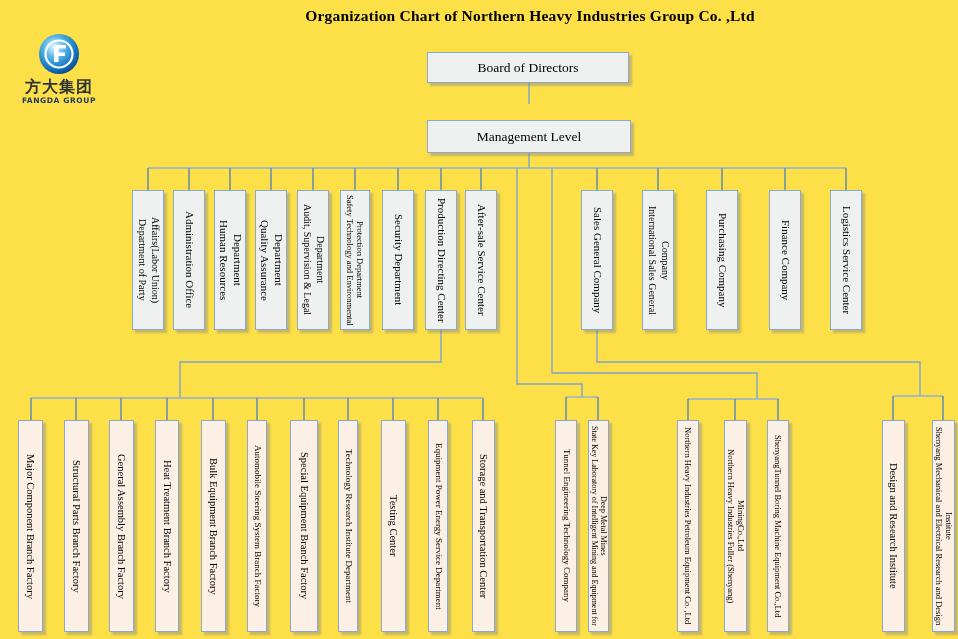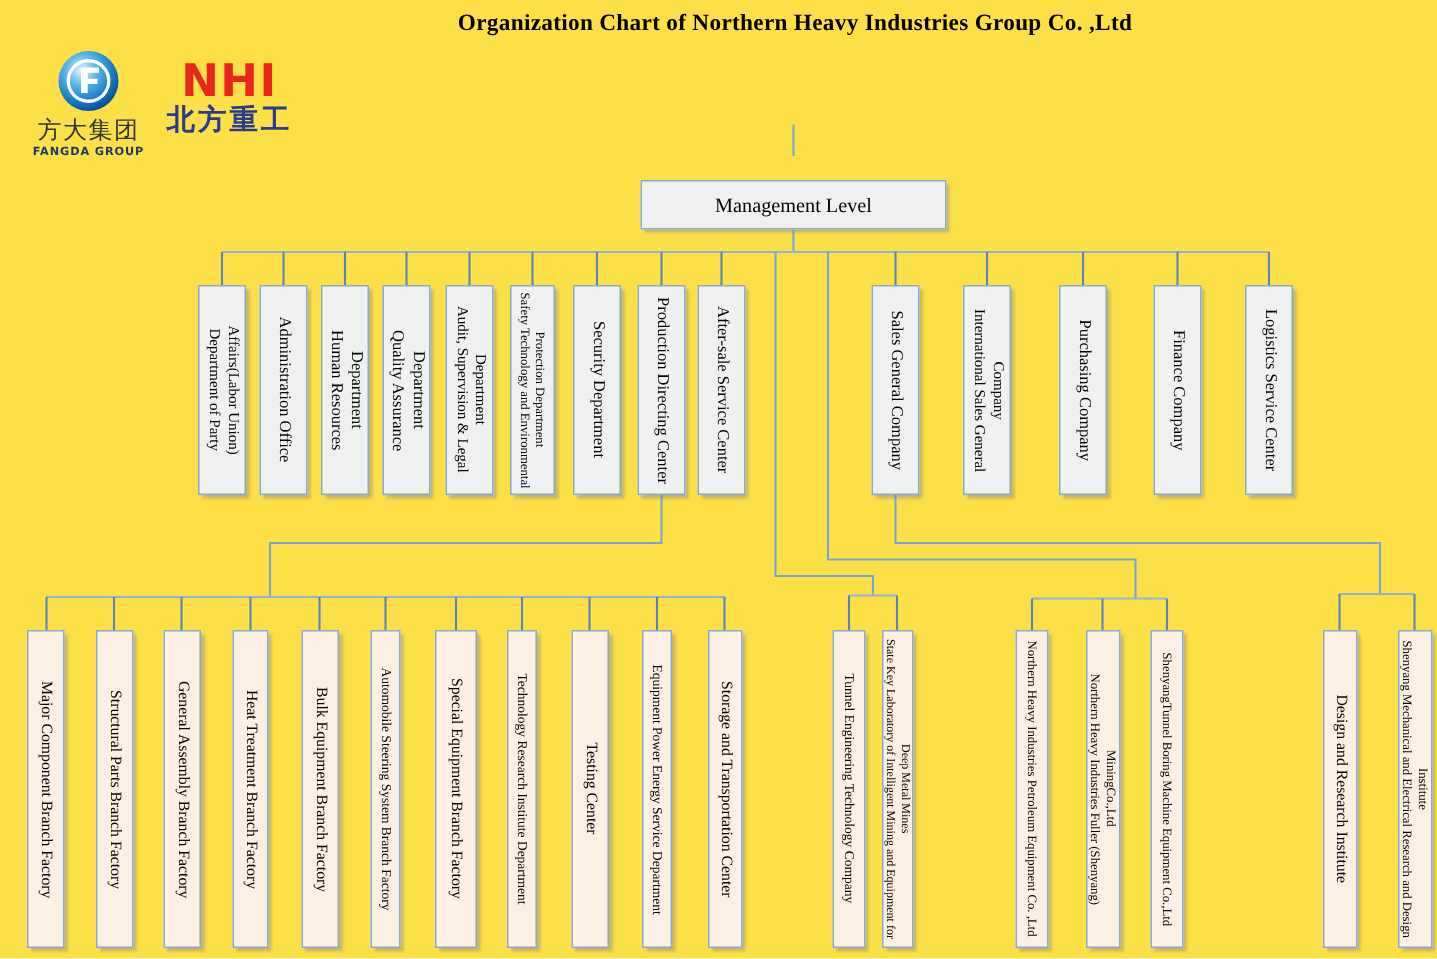--- a/index.html
+++ b/index.html
@@ -32,21 +32,21 @@
   .fs85 .vt{font-size:8.5px;line-height:1.2;}
   .fs8  .vt{font-size:8px;line-height:1.2;}
   
   #wires{position:absolute;left:0;top:0;pointer-events:none;}
   #wires path{fill:none;}
   .wire-bus{stroke:#92b1d6;stroke-width:1.4;}
   .wire-drop{stroke:#5a84b8;stroke-width:1.4;}
   .wire-elbow{stroke:#7ba3d0;stroke-width:1.4;}
   
   .fangda{position:absolute;left:12px;top:33px;width:94px;text-align:center;font-family:"DejaVu Sans",sans-serif;}
-  .fangda .cn{font-size:16px;font-weight:normal;color:#2f3338;letter-spacing:1px;line-height:1.05;}
+  .fangda .cn{font-size:16px;font-weight:bold;color:#2f3338;letter-spacing:1px;line-height:1.05;}
   .fangda .en{font-size:7.5px;font-weight:bold;color:#1f3864;letter-spacing:.6px;}
   .nhi{position:absolute;left:103px;top:40px;width:100px;text-align:center;font-family:"DejaVu Sans",sans-serif;}
   .nhi .abbr{font-size:30px;font-weight:900;color:#e8261d;line-height:1;letter-spacing:1px;}
   .nhi .cn{font-size:19px;font-weight:bold;color:#2a3c8e;letter-spacing:2px;line-height:1.15;}
 </style>
 </head>
 <body>
 
 <div id="stage">
 
@@ -62,43 +62,42 @@
           <stop offset="100%" stop-color="#093f86"></stop>
         </radialGradient>
       </defs>
       <circle cx="21" cy="21" r="20" fill="url(#fg)"></circle>
       <circle cx="21" cy="21" r="13.5" fill="none" stroke="#ffffff" stroke-width="2.2"></circle>
       <path d="M16 29 L16 14 Q16 12 18 12 L28 12 L28 15.5 L20.5 15.5 L20.5 19.5 L27 19.5 L27 23 L20.5 23 L20.5 29 Z" fill="#ffffff"></path>
     </svg>
     <div class="cn">方大集团</div>
     <div class="en">FANGDA GROUP</div>
   </div>
-  <div class="nhi">
-    <div class="abbr">NHI</div>
-    <div class="cn">北方重工</div>
-  </div>
 
   <svg id="wires" width="958" height="639" viewBox="0 0 958 639">
     <path class="wire-elbow" d="M529 83 V104 M529 137 V168"></path>
     <path class="wire-bus" d="M148 168 H846"></path>
     <path class="wire-drop" d="M148 168 V190 M189 168 V190 M230 168 V190 M271 168 V190 M313 168 V190 M355 168 V190 M398 168 V190 M441 168 V190 M481 168 V190 M597 168 V190 M658 168 V190 M722 168 V190 M785 168 V190 M846 168 V190"></path>
     <path class="wire-elbow" d="M441 330 V362 H180 V398"></path>
     <path class="wire-bus" d="M31 398 H483"></path>
     <path class="wire-drop" d="M31 398 V420 M76 398 V420 M121 398 V420 M167 398 V420 M213 398 V420 M257 398 V420 M304 398 V420 M348 398 V420 M393 398 V420 M438 398 V420 M483 398 V420"></path>
     <path class="wire-elbow" d="M517 168 V384 H582 V397"></path>
     <path class="wire-bus" d="M566 397 H598"></path>
     <path class="wire-drop" d="M566 397 V420 M598 397 V420"></path>
     <path class="wire-elbow" d="M552 168 V373 H757 V399"></path>
     <path class="wire-bus" d="M688 399 H778"></path>
     <path class="wire-drop" d="M688 399 V420 M735 399 V420 M778 399 V420"></path>
     <path class="wire-elbow" d="M597 330 V362 H920 V396"></path>
     <path class="wire-bus" d="M893 396 H943"></path>
     <path class="wire-drop" d="M893 396 V420 M943 396 V420"></path>
   </svg>
 
+  <div class="node toplvl" style="left:427px;top:52px;width:202px;height:31px;">
+    <span>Board of Directors</span>
+  </div>
   <div class="node toplvl" style="left:427px;top:104px;width:204px;height:33px;margin-top:16px;">
     <span>Management Level</span>
   </div>
 
   <div class="node mid fs10" style="left:132px;width:32px;">
       <span class="vt">Department of Party Affairs(Labor Union)</span>
     </div>
   <div class="node mid fs11" style="left:173px;width:32px;">
       <span class="vt">Administration Office</span>
     </div>

